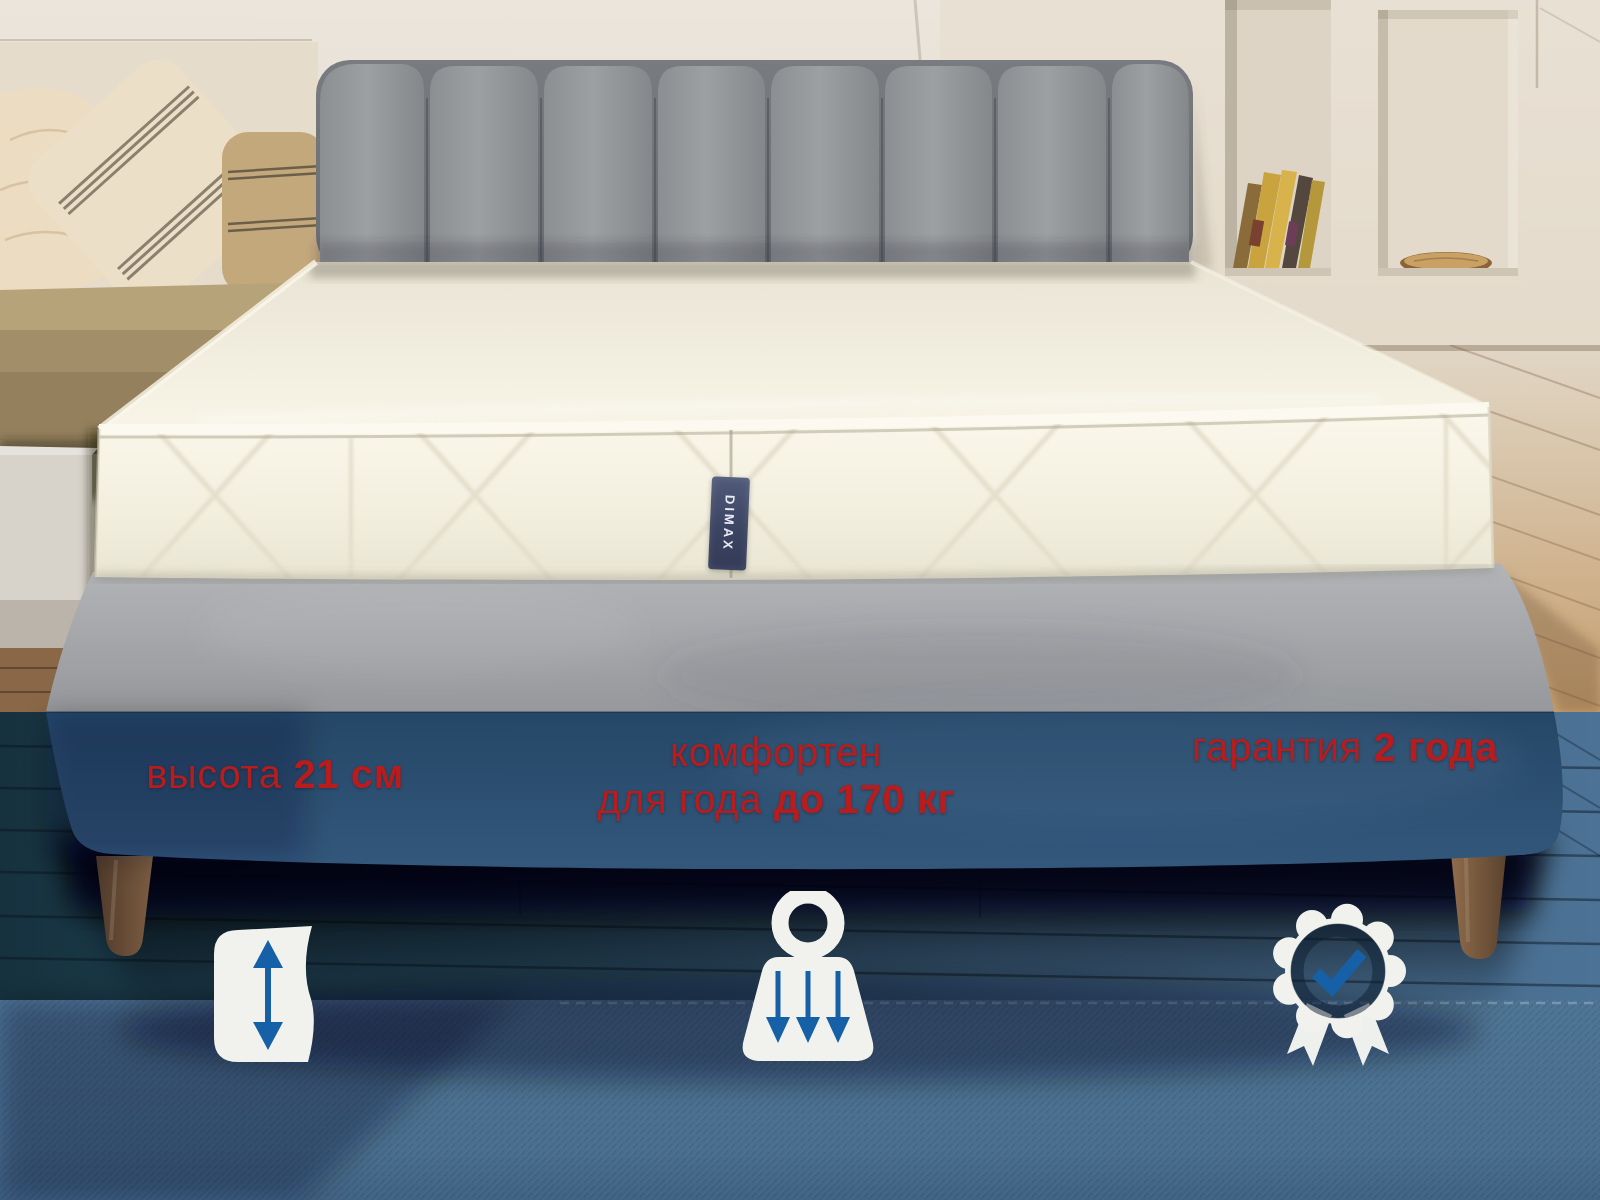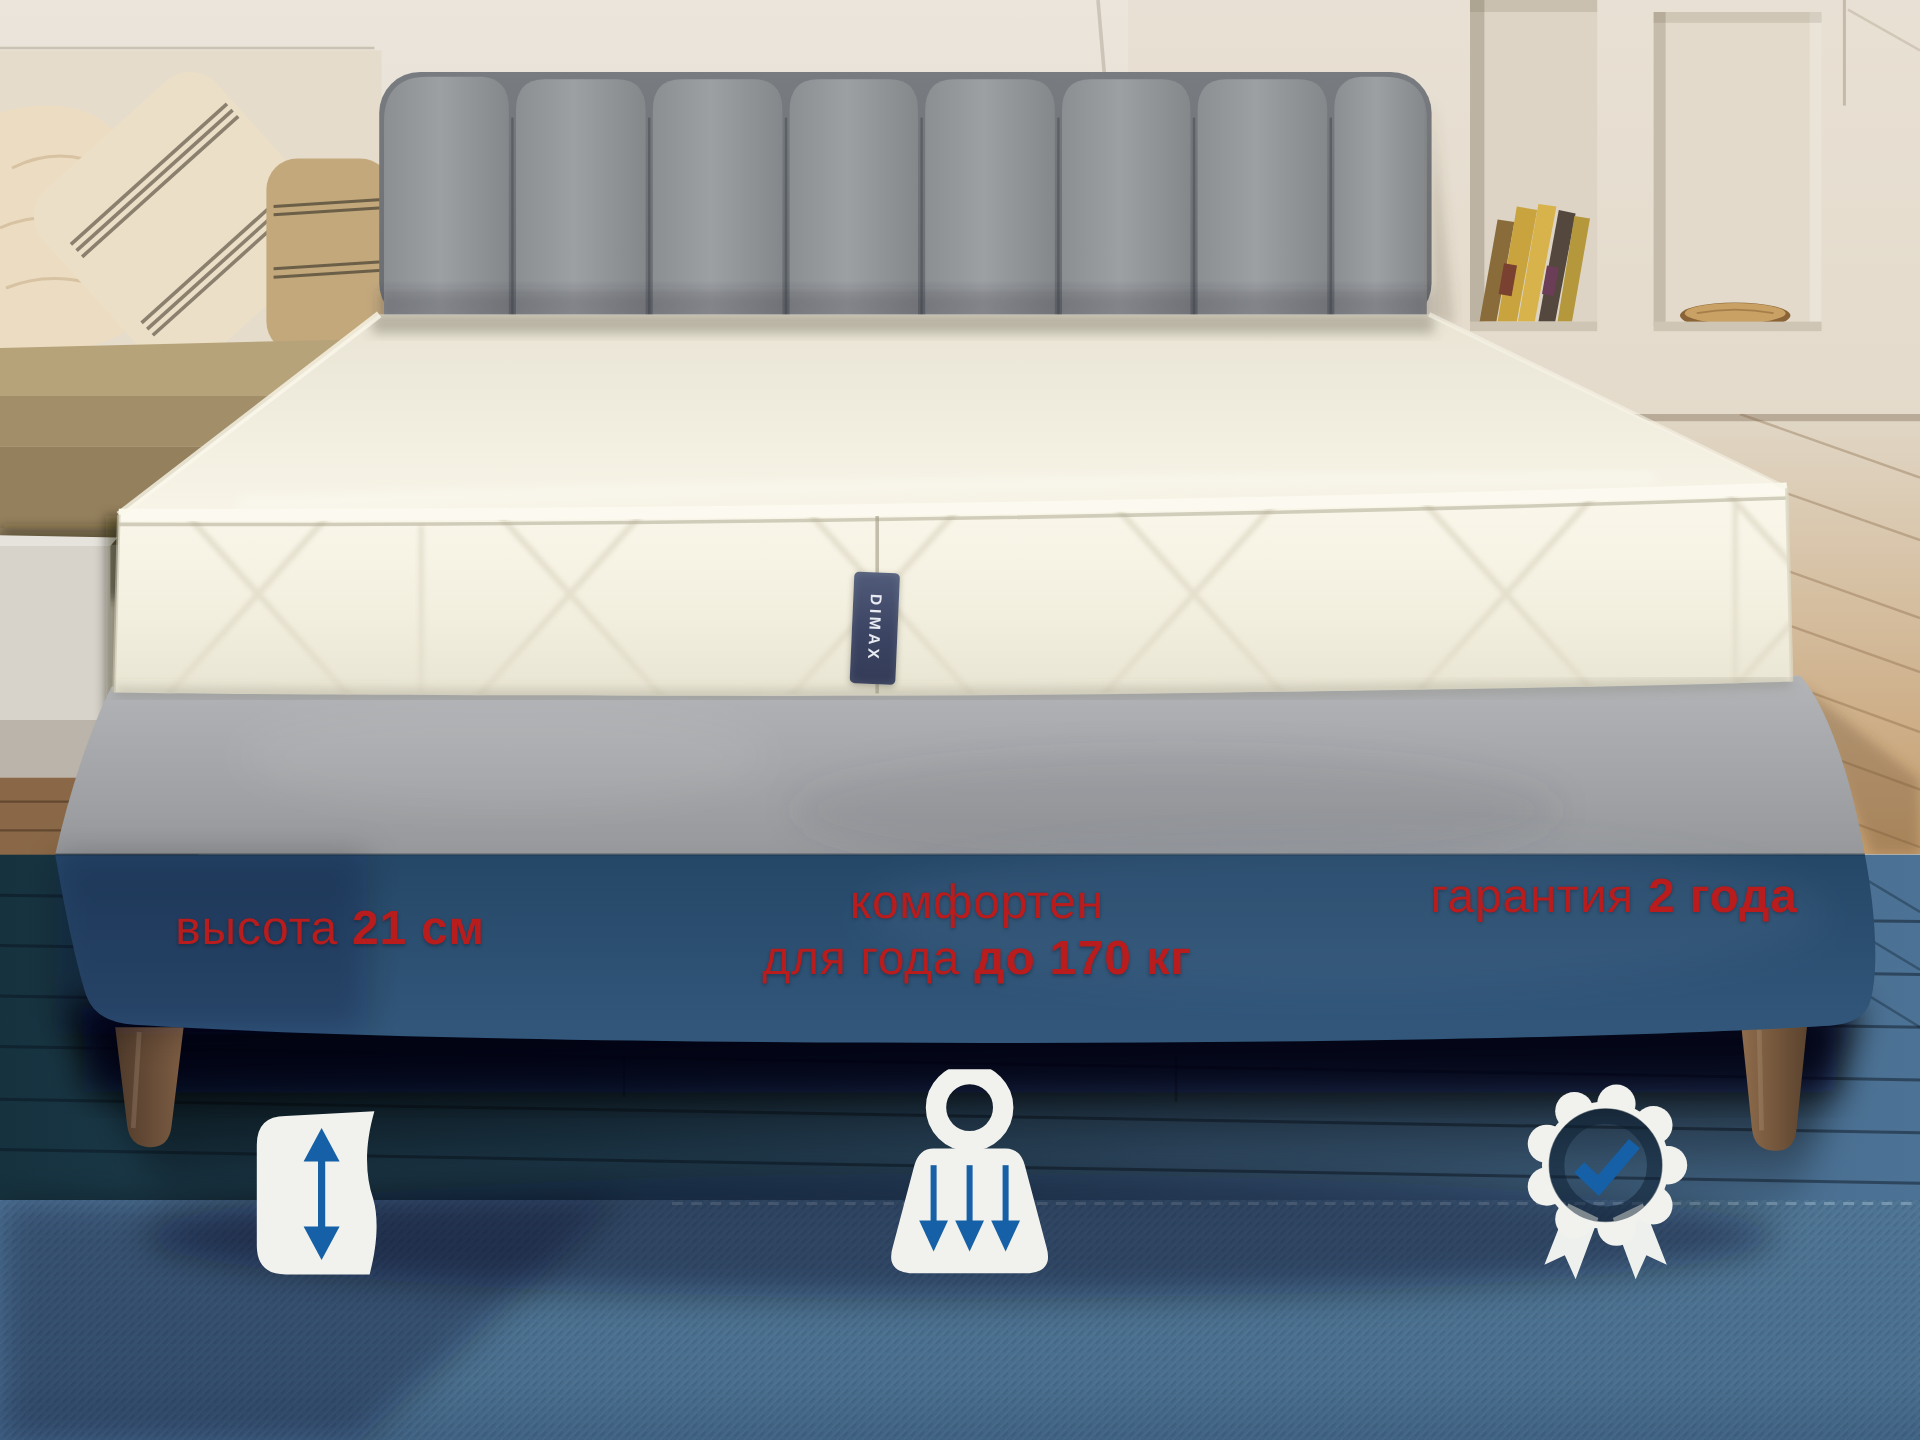--- a/index.html
+++ b/index.html
@@ -3,21 +3,21 @@
 <meta charset="utf-8">
 <style>
   html,body{margin:0;padding:0;background:#222;}
   .canvas{position:relative;width:1600px;height:1200px;overflow:hidden;
           background:#e7e0d5;font-family:"Liberation Sans",sans-serif;}
   .scene{position:absolute;left:0;top:0;width:1600px;height:1200px;display:block;}
   .stat{position:absolute;color:#b91c1c;font-size:40px;letter-spacing:.6px;
         text-align:center;text-shadow:0 1px 3px rgba(8,20,35,.35);line-height:47px;}
   .stat .bold{font-weight:700;}
   #stat-height{left:120px;top:751px;width:310px;}
-  #stat-comfort{left:564px;top:729px;width:500px;}
+  #stat-comfort{left:526px;top:729px;width:500px;}
   #stat-warranty{left:1120px;top:724px;width:450px;}
   .icon{position:absolute;}
   #icon-height{left:208px;top:924px;}
   #icon-weight{left:722px;top:891px;}
   #icon-badge{left:1258px;top:893px;}
   .tag{position:absolute;left:710px;top:477px;width:38px;height:93px;
        background:linear-gradient(180deg,#515c7a 0%,#3b4462 55%,#333b57 100%);
        border-radius:4px;transform:rotate(2.5deg);
        box-shadow:0 2px 5px rgba(60,60,40,.35), inset 0 0 8px rgba(255,255,255,.12);
        display:flex;align-items:center;justify-content:center;}

